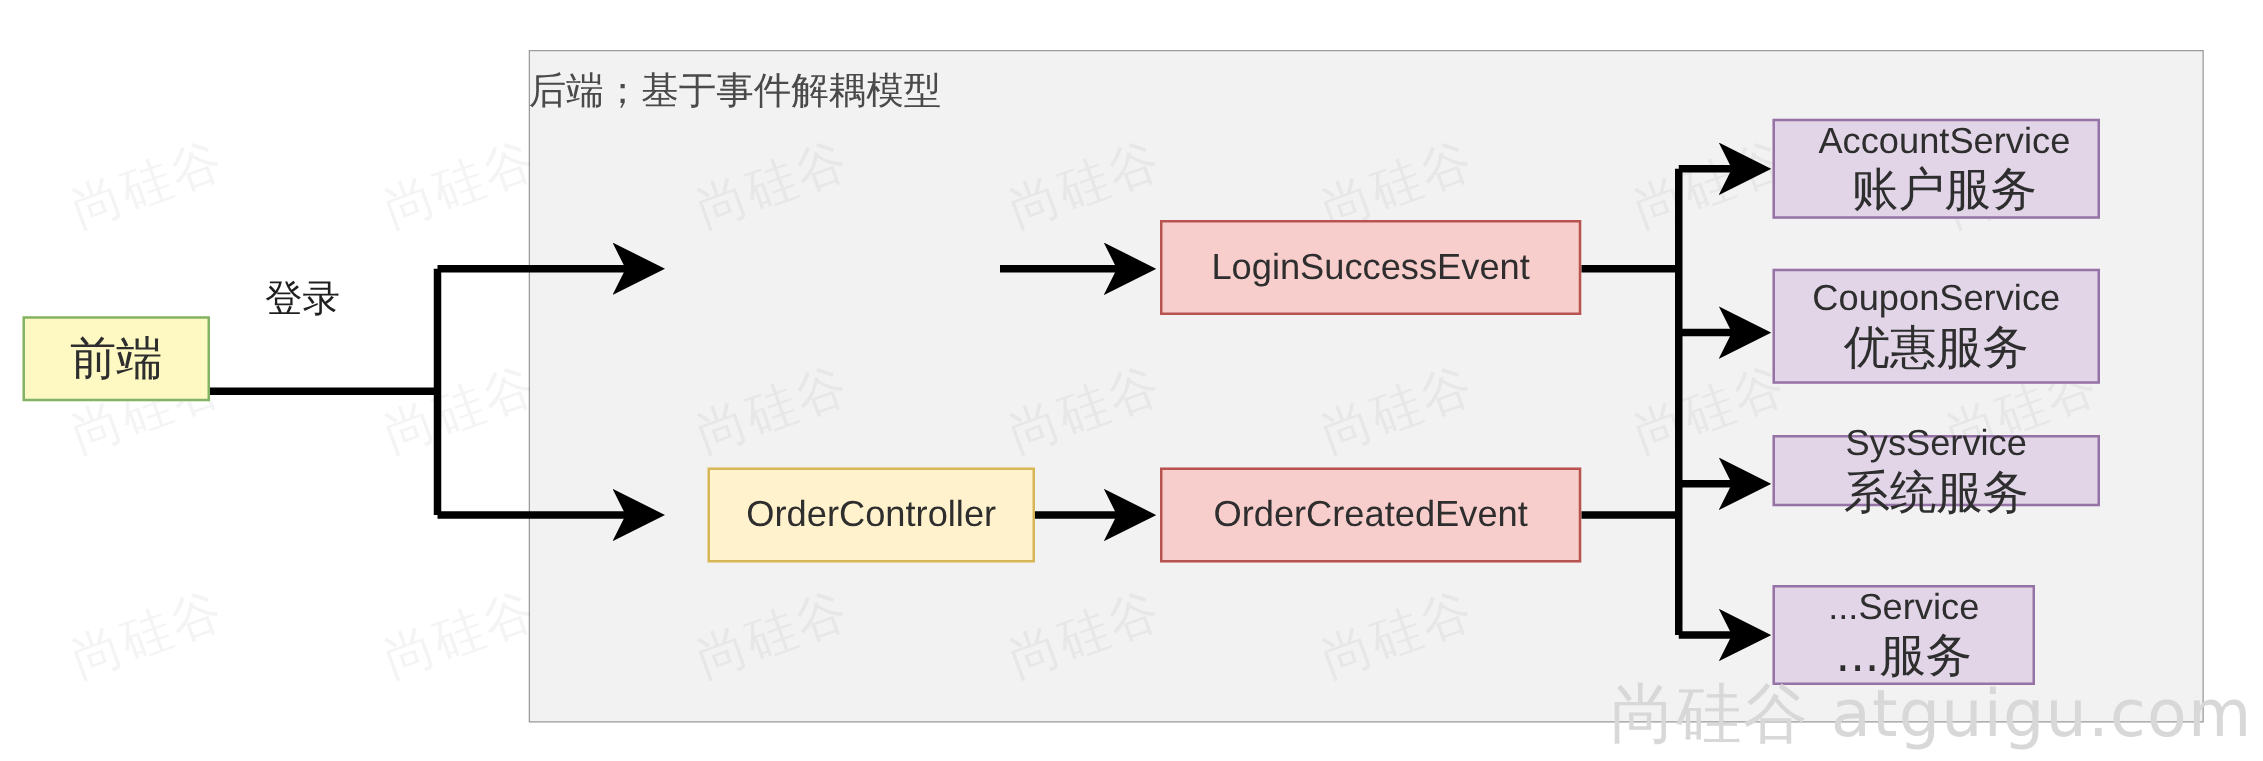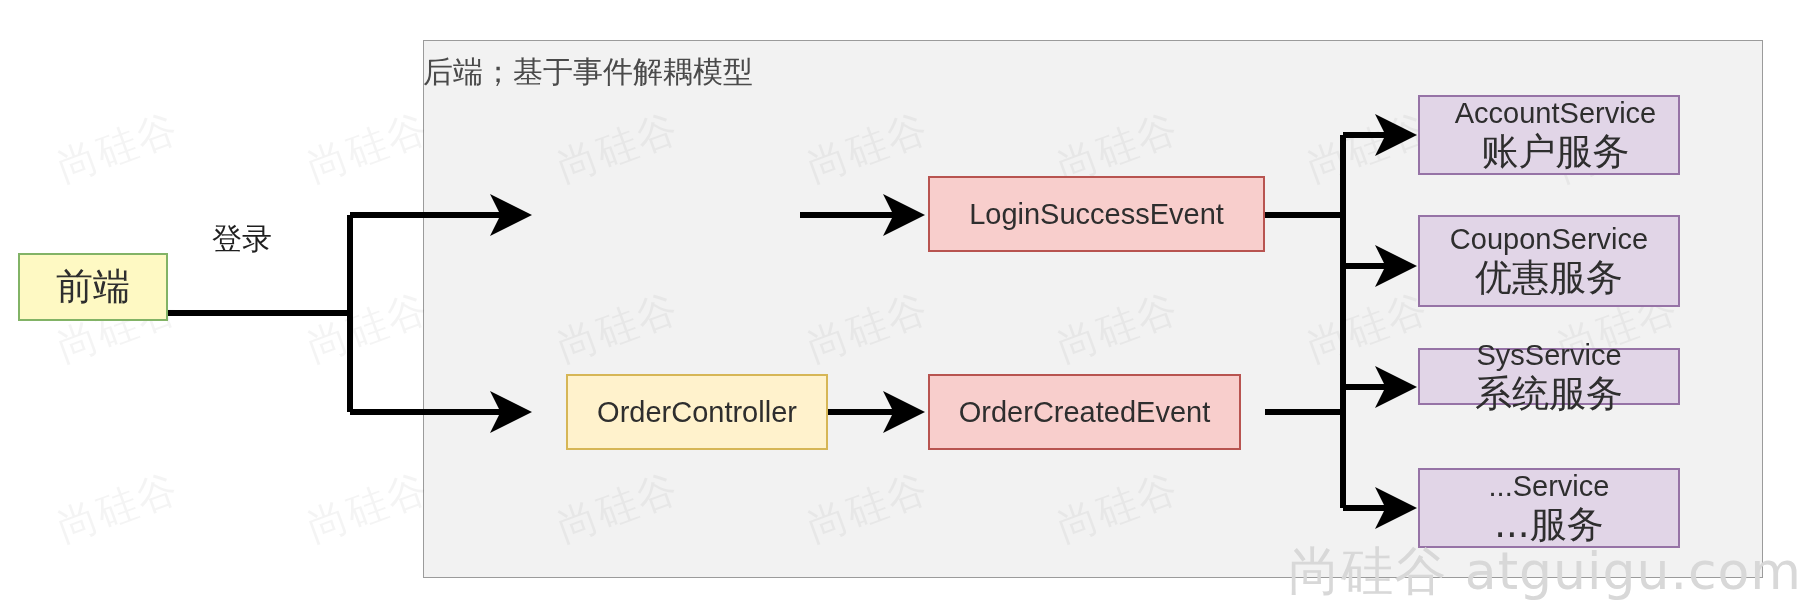--- a/index.html
+++ b/index.html
@@ -200,36 +200,36 @@
     <span class="cn">前端</span>
   </div>
 
   <div class="node node--controller" style="left:538px; top:374px; width:262px; height:76px;margin-left:28px;">
     <span class="en">OrderController</span>
   </div>
 
   <div class="node node--event" style="left:928px; top:176px; width:337px; height:76px;">
     <span class="en">LoginSuccessEvent</span>
   </div>
-  <div class="node node--event" style="left:928px; top:374px; width:313px; height:76px;">
+  <div class="node node--event" style="left:928px; top:374px; width:337px; height:76px;">
     <span class="en">OrderCreatedEvent</span>
   </div>
 
   <div class="node node--service" style="left:1418px; top:95px; width:262px; height:80px;padding-left:13px;">
     <span class="en">AccountService</span>
     <span class="cn">账户服务</span>
   </div>
   <div class="node node--service" style="left:1418px; top:215px; width:262px; height:92px;">
     <span class="en">CouponService</span>
     <span class="cn">优惠服务</span>
   </div>
   <div class="node node--service" style="left:1418px; top:348px; width:262px; height:57px;">
     <span class="en">SysService</span>
     <span class="cn">系统服务</span>
   </div>
-  <div class="node node--service" style="left:1418px; top:468px; width:262px; height:80px;">
+  <div class="node node--service" style="left:1418px; top:468px; width:210px; height:80px;">
     <span class="en">...Service</span>
     <span class="cn">...服务</span>
   </div>
 
   <div id="brand-watermark">尚硅谷 atguigu.com</div>
 
 </div>
 
 </body></html>

